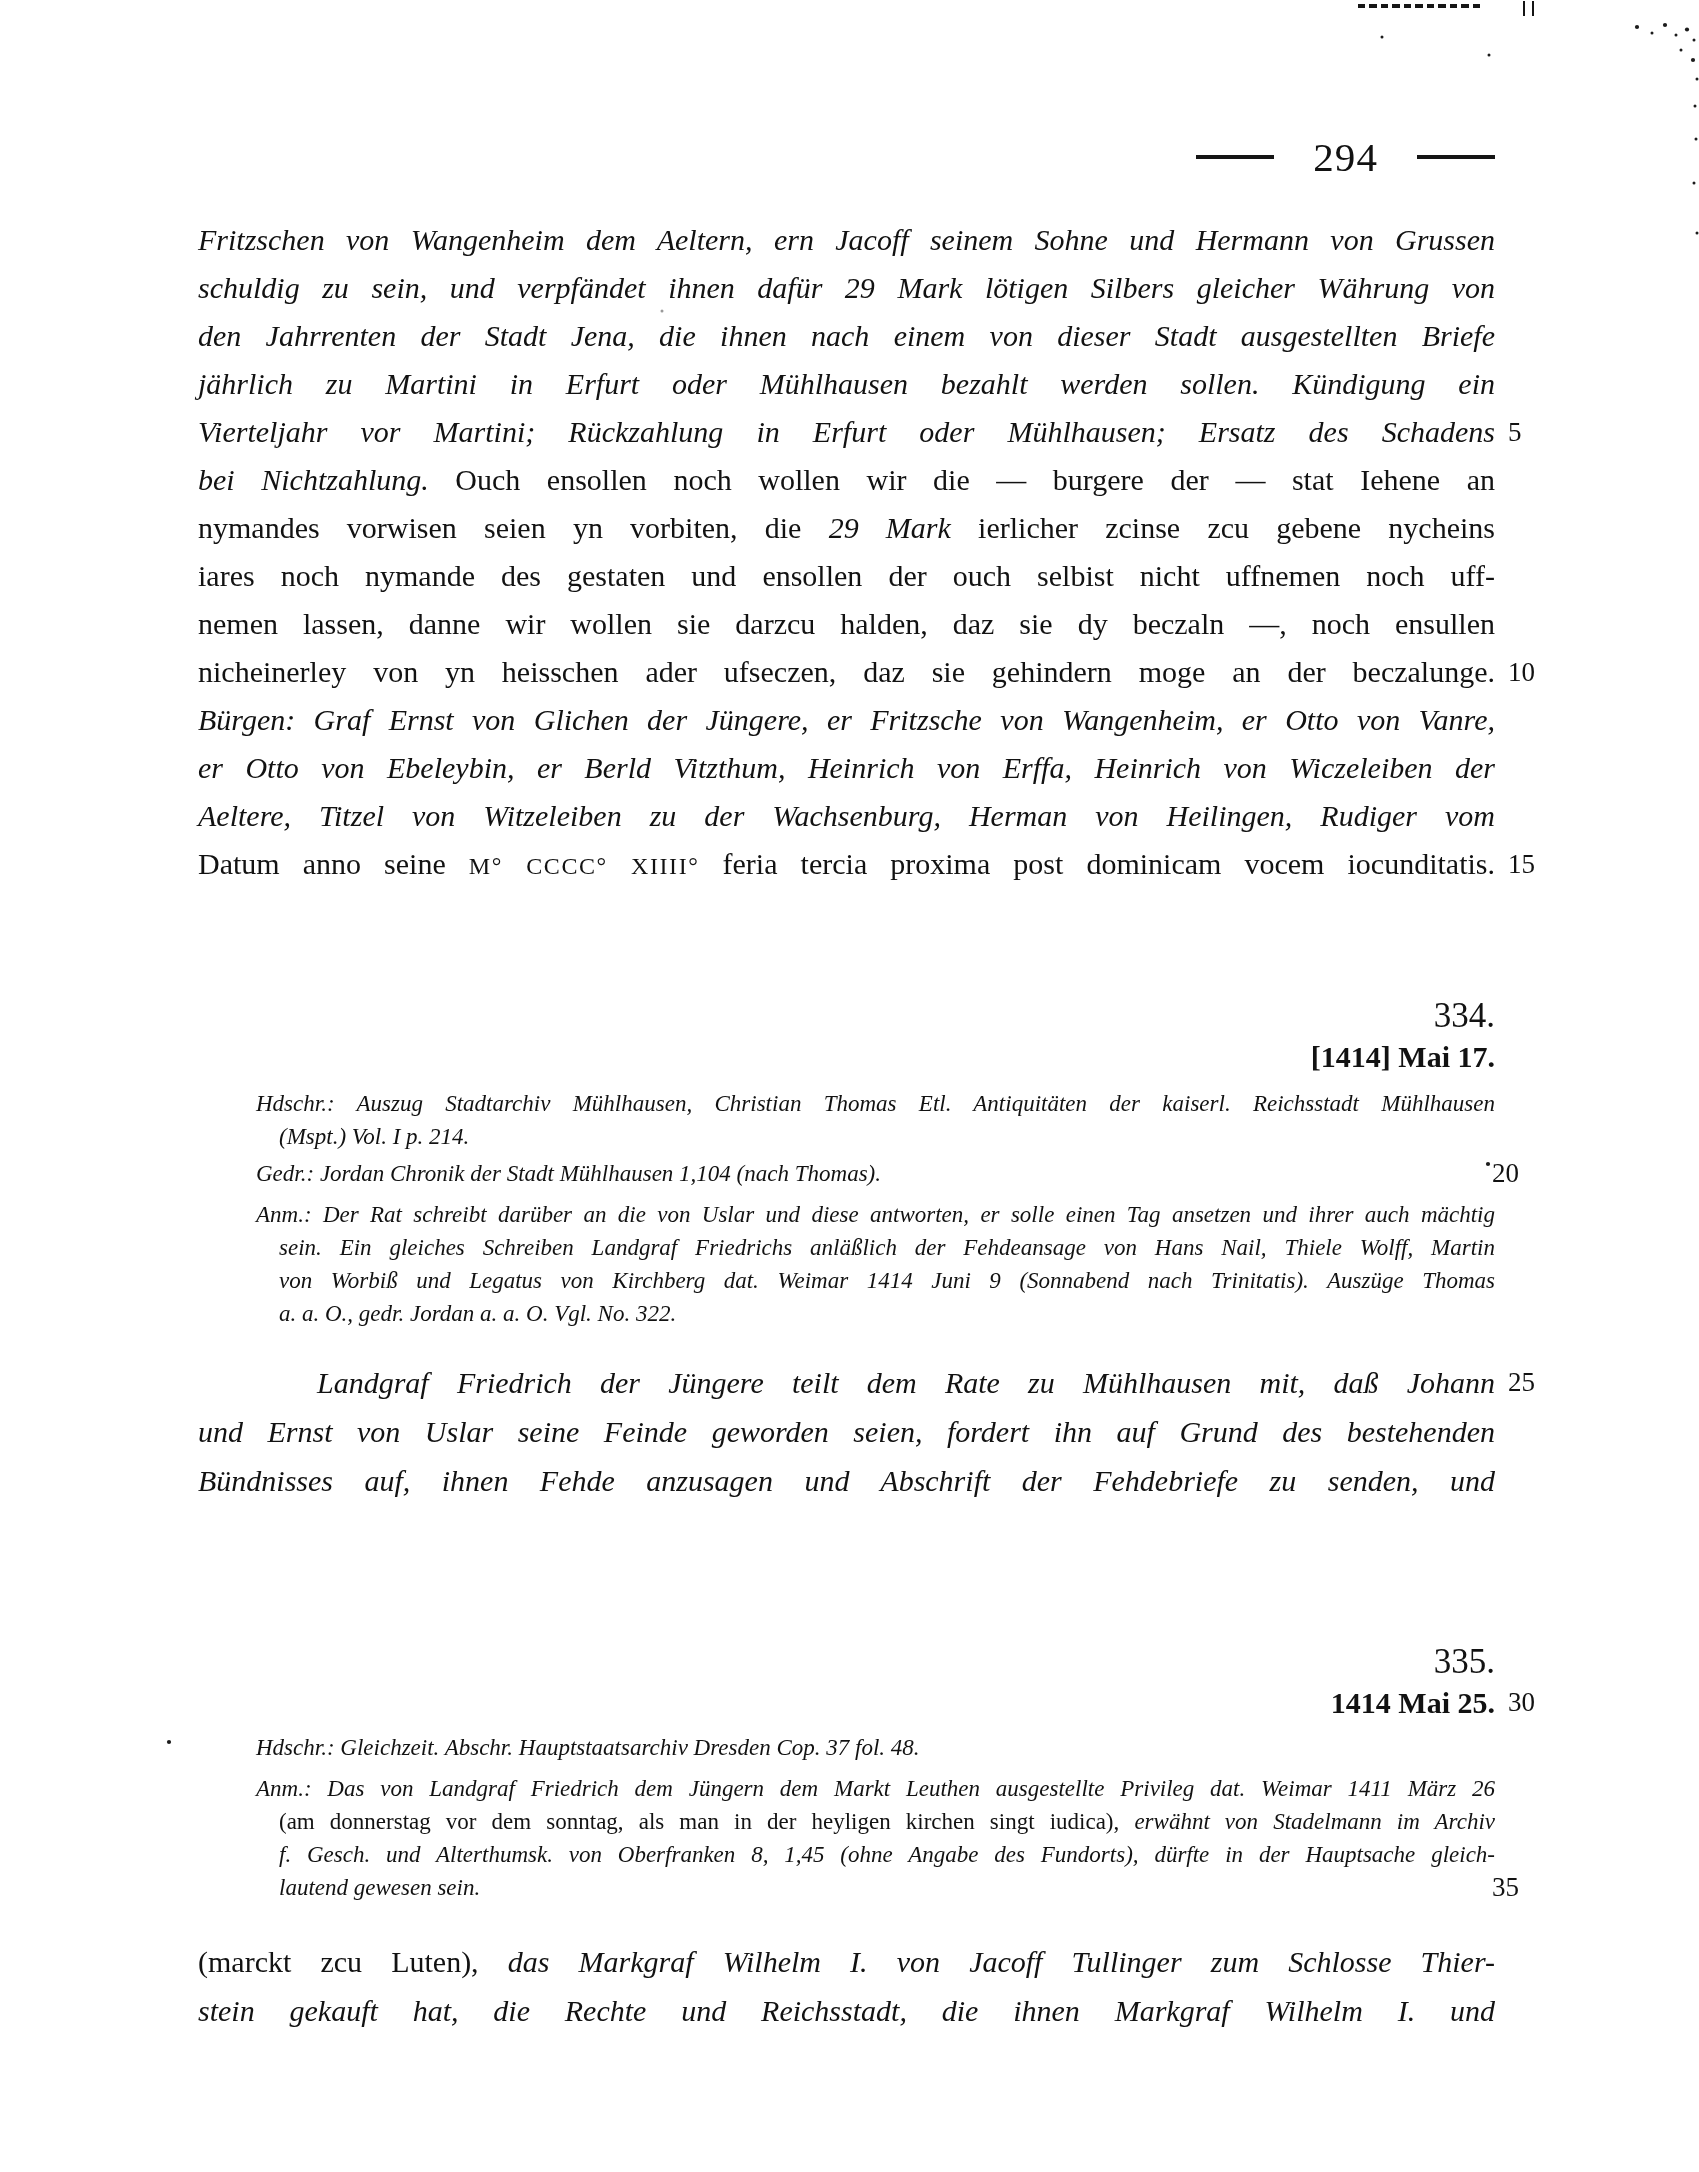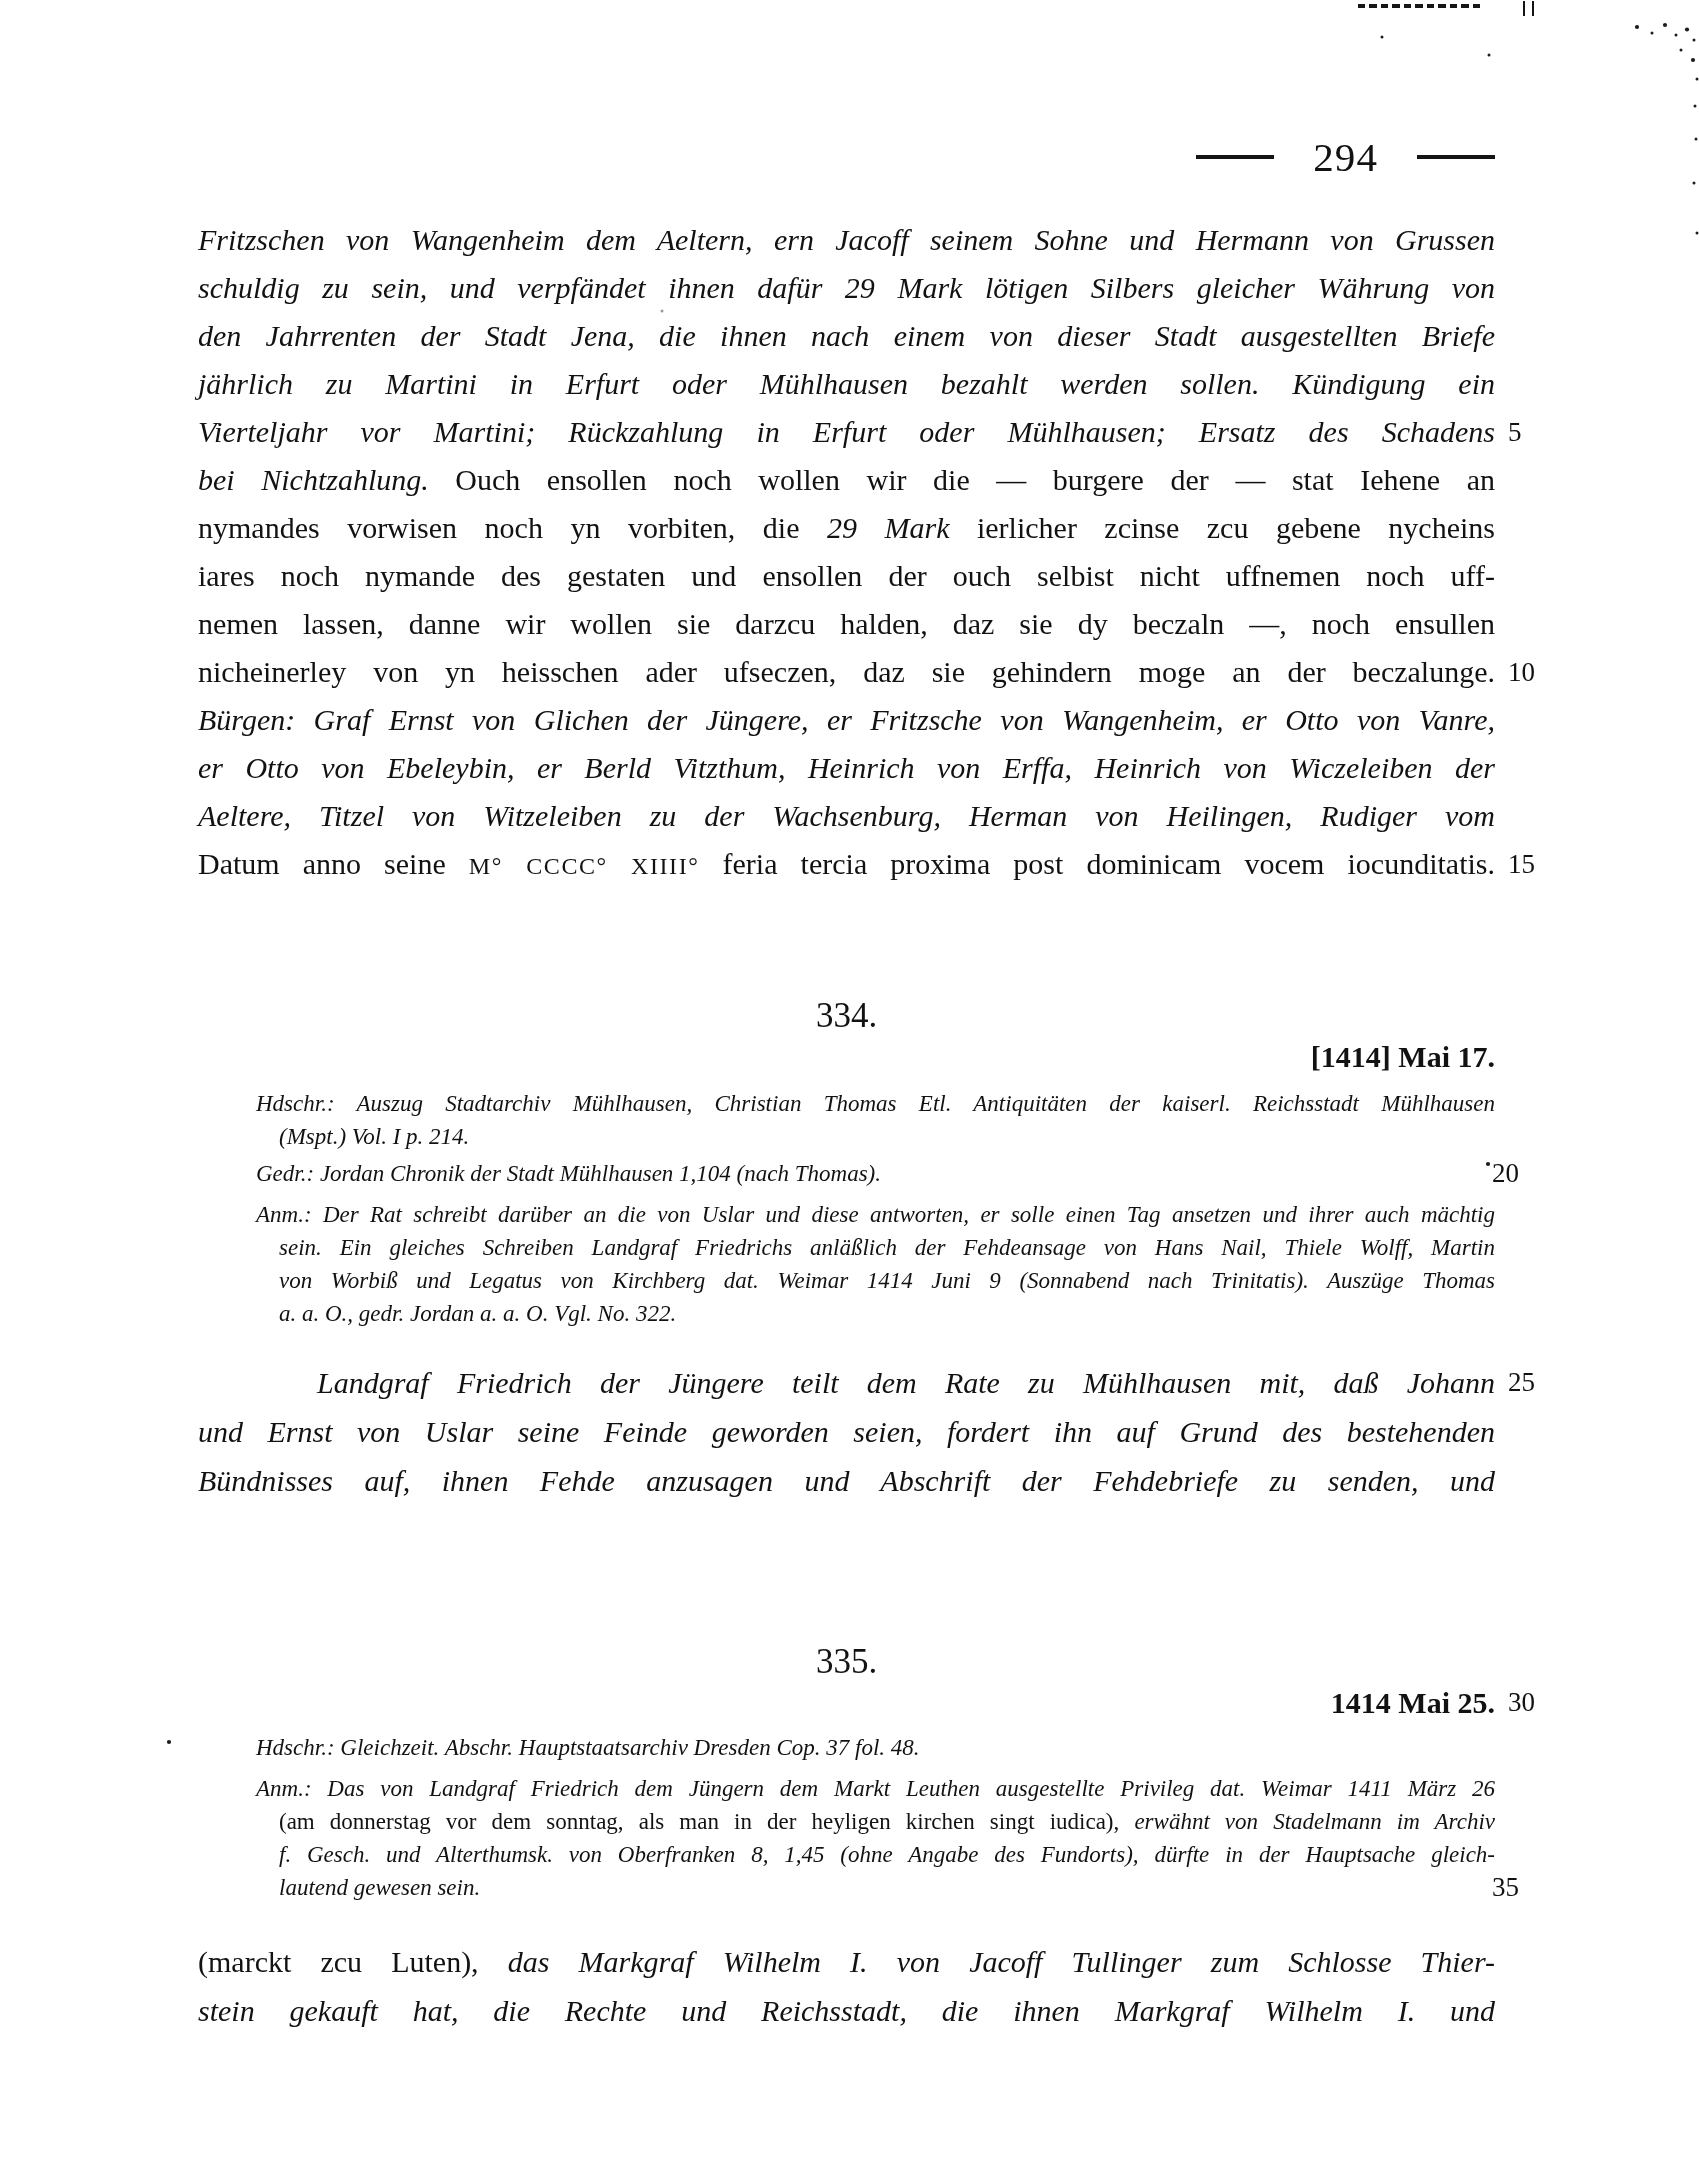--- a/index.html
+++ b/index.html
@@ -24,21 +24,21 @@
     position:relative;height:48px;line-height:48px;font-size:30px;
     text-align:justify;text-align-last:justify;white-space:normal;
   }
   .sline{
     position:relative;height:49px;line-height:49px;font-size:30px;
     text-align:justify;text-align-last:justify;
   }
   .short{text-align-last:left;}
   .indent1{text-indent:119px;}
   
-  .entry-number{position:absolute;left:198px;width:1297px;text-align:center;font-size:35px;}
+  .entry-number{position:absolute;left:198px;width:1297px;text-align:right;font-size:35px;}
   .entry-date{
     position:absolute;left:198px;width:1297px;text-align:right;
     font-size:30px;font-weight:700;line-height:33px;
   }
   
   .src{position:absolute;left:256px;width:1239px;}
   .nline{
     position:relative;font-size:23px;line-height:33px;height:33px;
     text-align:justify;text-align-last:justify;
   }
@@ -98,21 +98,21 @@
 
   <div class="col" style="top:216px;">
     <div class="bline"><span class="run-i">Fritzschen von Wangenheim dem Aeltern, ern Jacoff seinem Sohne und Hermann von Grussen</span></div>
     <div class="bline"><span class="run-i">schuldig zu sein, und verpfändet ihnen dafür 29 Mark lötigen Silbers gleicher Währung von</span></div>
     <div class="bline"><span class="run-i">den Jahrrenten der Stadt Jena, die ihnen nach einem von dieser Stadt ausgestellten Briefe</span></div>
     <div class="bline"><span class="run-i">jährlich zu Martini in Erfurt oder Mühlhausen bezahlt werden sollen. Kündigung ein</span></div>
     <div class="bline">
       <span class="mnum">5</span>
     <span class="run-i">Vierteljahr vor Martini; Rückzahlung in Erfurt oder Mühlhausen; Ersatz des Schadens</span></div>
     <div class="bline"><span class="run-i">bei Nichtzahlung.</span><span class="run-r"> Ouch ensollen noch wollen wir die — burgere der — stat Iehene an</span></div>
-    <div class="bline"><span class="run-r">nymandes vorwisen noch yn vorbiten, die </span><span class="run-i">29 Mark</span><span class="run-r"> ierlicher zcinse zcu gebene nycheins</span></div>
+    <div class="bline"><span class="run-r">nymandes vorwisen seien yn vorbiten, die </span><span class="run-i">29 Mark</span><span class="run-r"> ierlicher zcinse zcu gebene nycheins</span></div>
     <div class="bline"><span class="run-r">iares noch nymande des gestaten und ensollen der ouch selbist nicht uffnemen noch uff-</span></div>
     <div class="bline"><span class="run-r">nemen lassen, danne wir wollen sie darzcu halden, daz sie dy beczaln —, noch ensullen</span></div>
     <div class="bline">
       <span class="mnum">10</span>
     <span class="run-r">nicheinerley von yn heisschen ader ufseczen, daz sie gehindern moge an der beczalunge.</span></div>
     <div class="bline"><span class="run-i">Bürgen: Graf Ernst von Glichen der Jüngere, er Fritzsche von Wangenheim, er Otto von Vanre,</span></div>
     <div class="bline"><span class="run-i">er Otto von Ebeleybin, er Berld Vitzthum, Heinrich von Erffa, Heinrich von Wiczeleiben der</span></div>
     <div class="bline"><span class="run-i">Aeltere, Titzel von Witzeleiben zu der Wachsenburg, Herman von Heilingen, Rudiger vom</span></div>
     <div class="bline">
       <span class="mnum">15</span>

